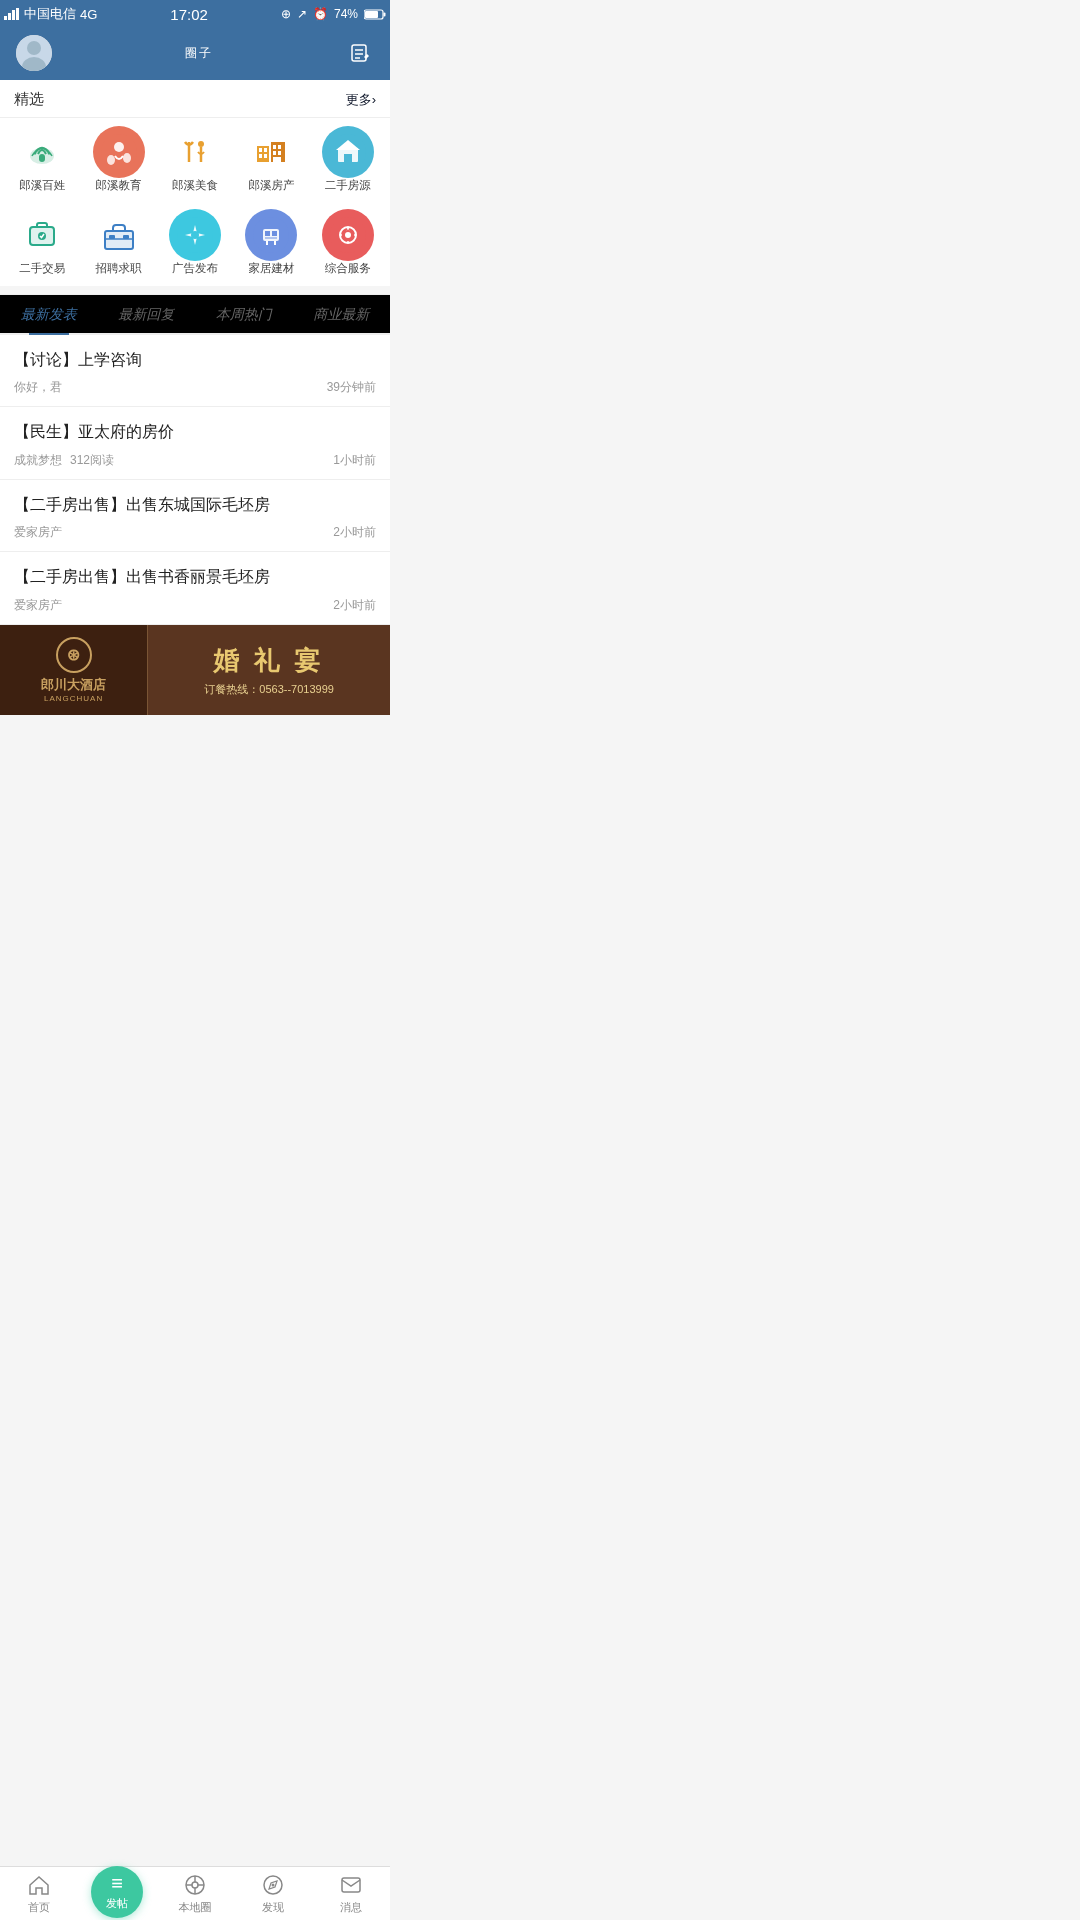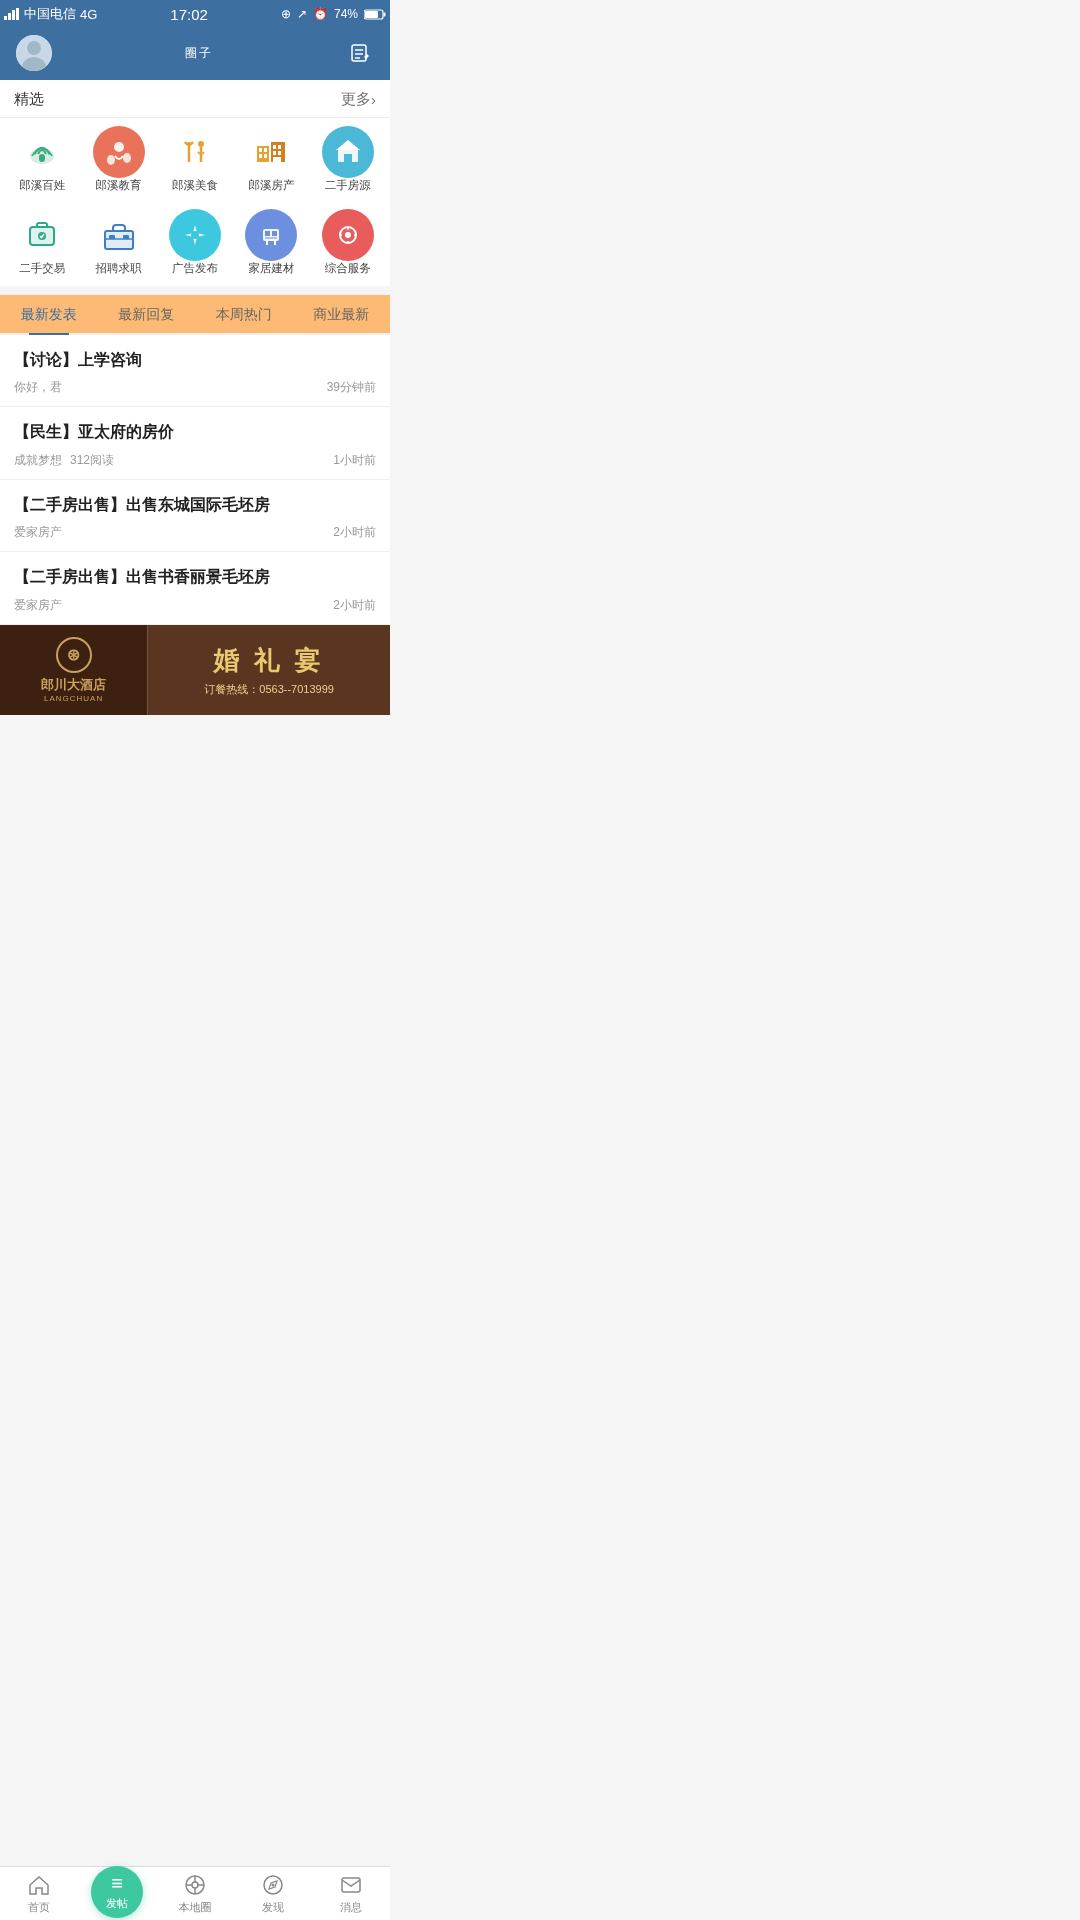--- a/index.html
+++ b/index.html
@@ -70,22 +70,22 @@
       padding: 10px 14px 8px;
       background: white;
       border-bottom: 1px solid #eee;
     }
     .section-title {
       font-size: 15px;
       font-weight: 500;
       color: #333;
     }
     .section-more {
-      font-size: 15px;
-      color: #737373;
+      font-size: 13px;
+      color: #0f172a;
       display: flex;
       align-items: center;
     }
 
     
     .category-grid {
       background: white;
       display: grid;
       grid-template-columns: repeat(5, 1fr);
       padding: 8px 4px 10px;
@@ -115,25 +115,26 @@
 
     
     .icon-green { background: transparent; color: #3aab7b; }
     .icon-orange { background: transparent; color: #e8a030; }
     .icon-yellow { background: transparent; color: #e8a030; }
     .icon-teal { background: transparent; color: #2aaa8a; }
     .icon-blue2 { background: transparent; color: #3d7fc5; }
 
     
     .tabs {
-      background: #fdba74;
+      background: #000000;
       display: flex;
       border-top: 1px solid #eee;
       border-bottom: 2px solid #eee;
       margin-top: 8px;
+      font-style: italic;
     }
     .tab-item {
       flex: 1;
       text-align: center;
       padding: 11px 0 9px;
       font-size: 14px;
       color: #666;
       cursor: pointer;
       position: relative;
     }
@@ -156,21 +157,21 @@
     .post-list {
       background: white;
     }
     .post-item {
       padding: 14px 14px 10px;
       border-bottom: 1px solid #eee;
     }
     .post-title {
       font-size: 16px;
       color: #222;
-      font-weight: 700;
+      font-weight: 400;
       margin-bottom: 8px;
       line-height: 1.4;
     }
     .post-meta {
       display: flex;
       justify-content: space-between;
       align-items: center;
       font-size: 12px;
       color: #999;
     }

